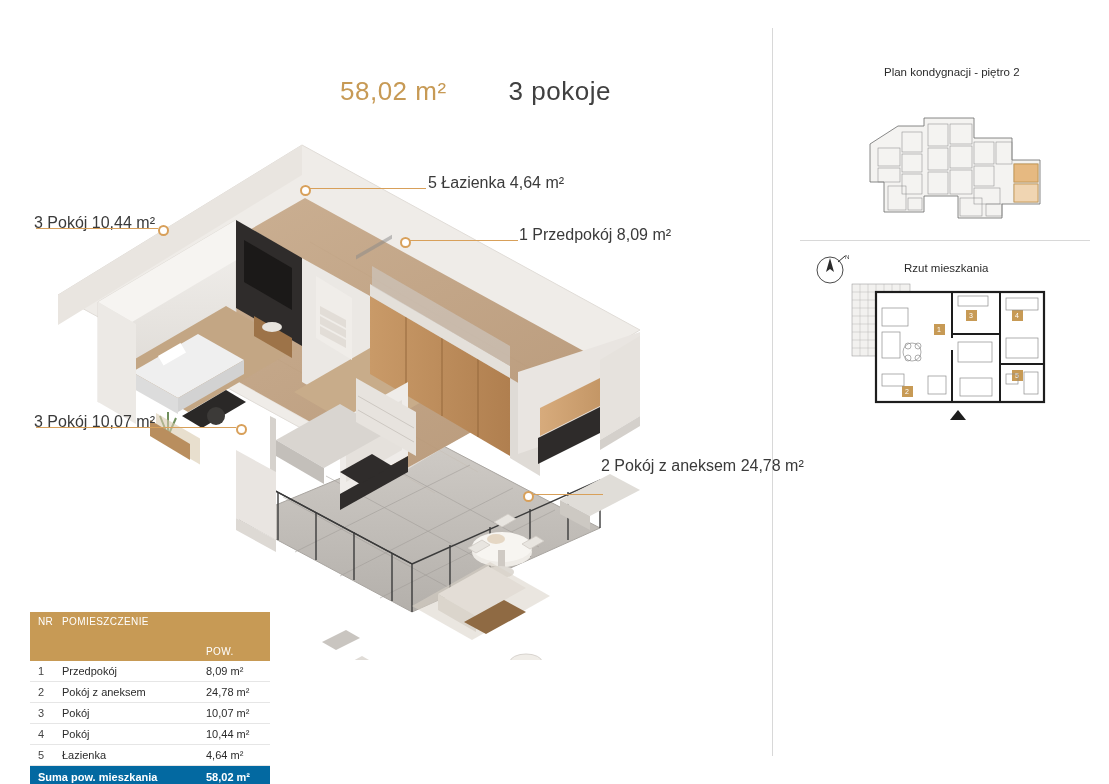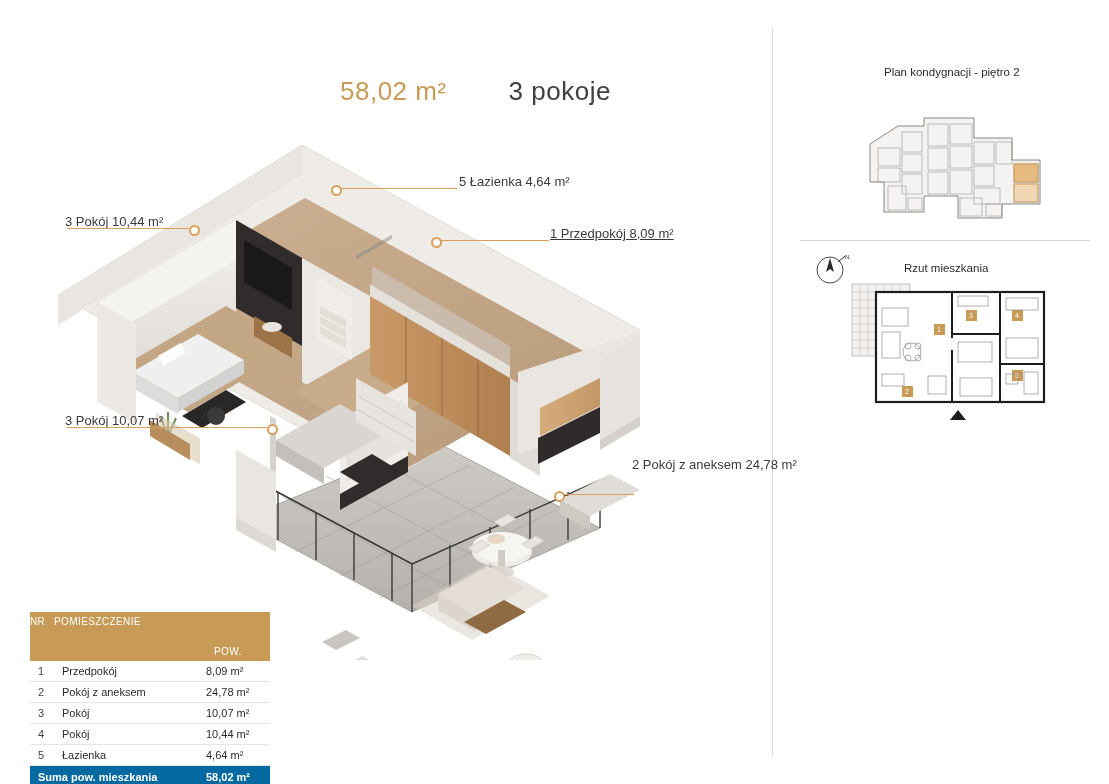--- a/index.html
+++ b/index.html
@@ -44,38 +44,38 @@
     font-size:27px;letter-spacing:3px;font-weight:bold;
     color:#efefef;
     white-space:nowrap;
     pointer-events:none;
     text-shadow:0 0 1px rgba(0,0,0,.04);
   }
   .watermark .wm-mark{color:#e2e2e2;letter-spacing:0;}
 
   
   .callout{
-    position:absolute;font-size:13px;color:#3a3a3a;white-space:nowrap;margin-left:31px;
+    position:absolute;font-size:16px;color:#3a3a3a;white-space:nowrap;
   }
   .callout .leader{
     position:absolute;background:#d8a05a;height:1px;
   }
   .callout .dot{
     position:absolute;width:7px;height:7px;border-radius:50%;
     background:#ffffff;border:2px solid #d8a05a;
   }
 
   
   .legend{
     position:absolute;left:30px;top:612px;width:240px;
     font-size:11px;
   }
   .legend .lg-head{
     display:flex;background:#c79a55;color:#fff;
-    padding:4px 0;font-size:10px;letter-spacing:.4px;
+    padding:4px 8px;font-size:10px;letter-spacing:.4px;
   }
   .legend .lg-head .c-nr{width:24px;}
   .legend .lg-head .c-name{flex:1;}
   .legend .lg-head .c-pow{width:56px;text-align:left;margin-top:30px;}
   .legend .lg-row{
     display:flex;padding:4px 8px;border-bottom:1px solid #e6e6e6;
     color:#2b2b2b;
   }
   .legend .lg-row .c-nr{width:24px;color:#444;}
   .legend .lg-row .c-name{flex:1;}
@@ -320,21 +320,21 @@
 
 
   <div class="callout" style="left:428px;top:174px;">
     <span>5 Łazienka 4,64 m²</span>
   </div>
   <div class="callout" style="left:300px;top:188px;">
     <span class="leader" style="left:8px;top:0;width:118px;"></span>
     <span class="dot" style="left:0;top:-3px;"></span>
   </div>
 
-  <div class="callout" style="left:519px;top:226px;text-decoration:underline;">
+  <div class="callout" style="left:519px;top:226px;">
     <span>1 Przedpokój 8,09 m²</span>
   </div>
   <div class="callout" style="left:400px;top:240px;">
     <span class="leader" style="left:8px;top:0;width:110px;"></span>
     <span class="dot" style="left:0;top:-3px;"></span>
   </div>
 
   <div class="callout" style="left:34px;top:214px;">
     <span>3 Pokój 10,44 m²</span>
   </div>

